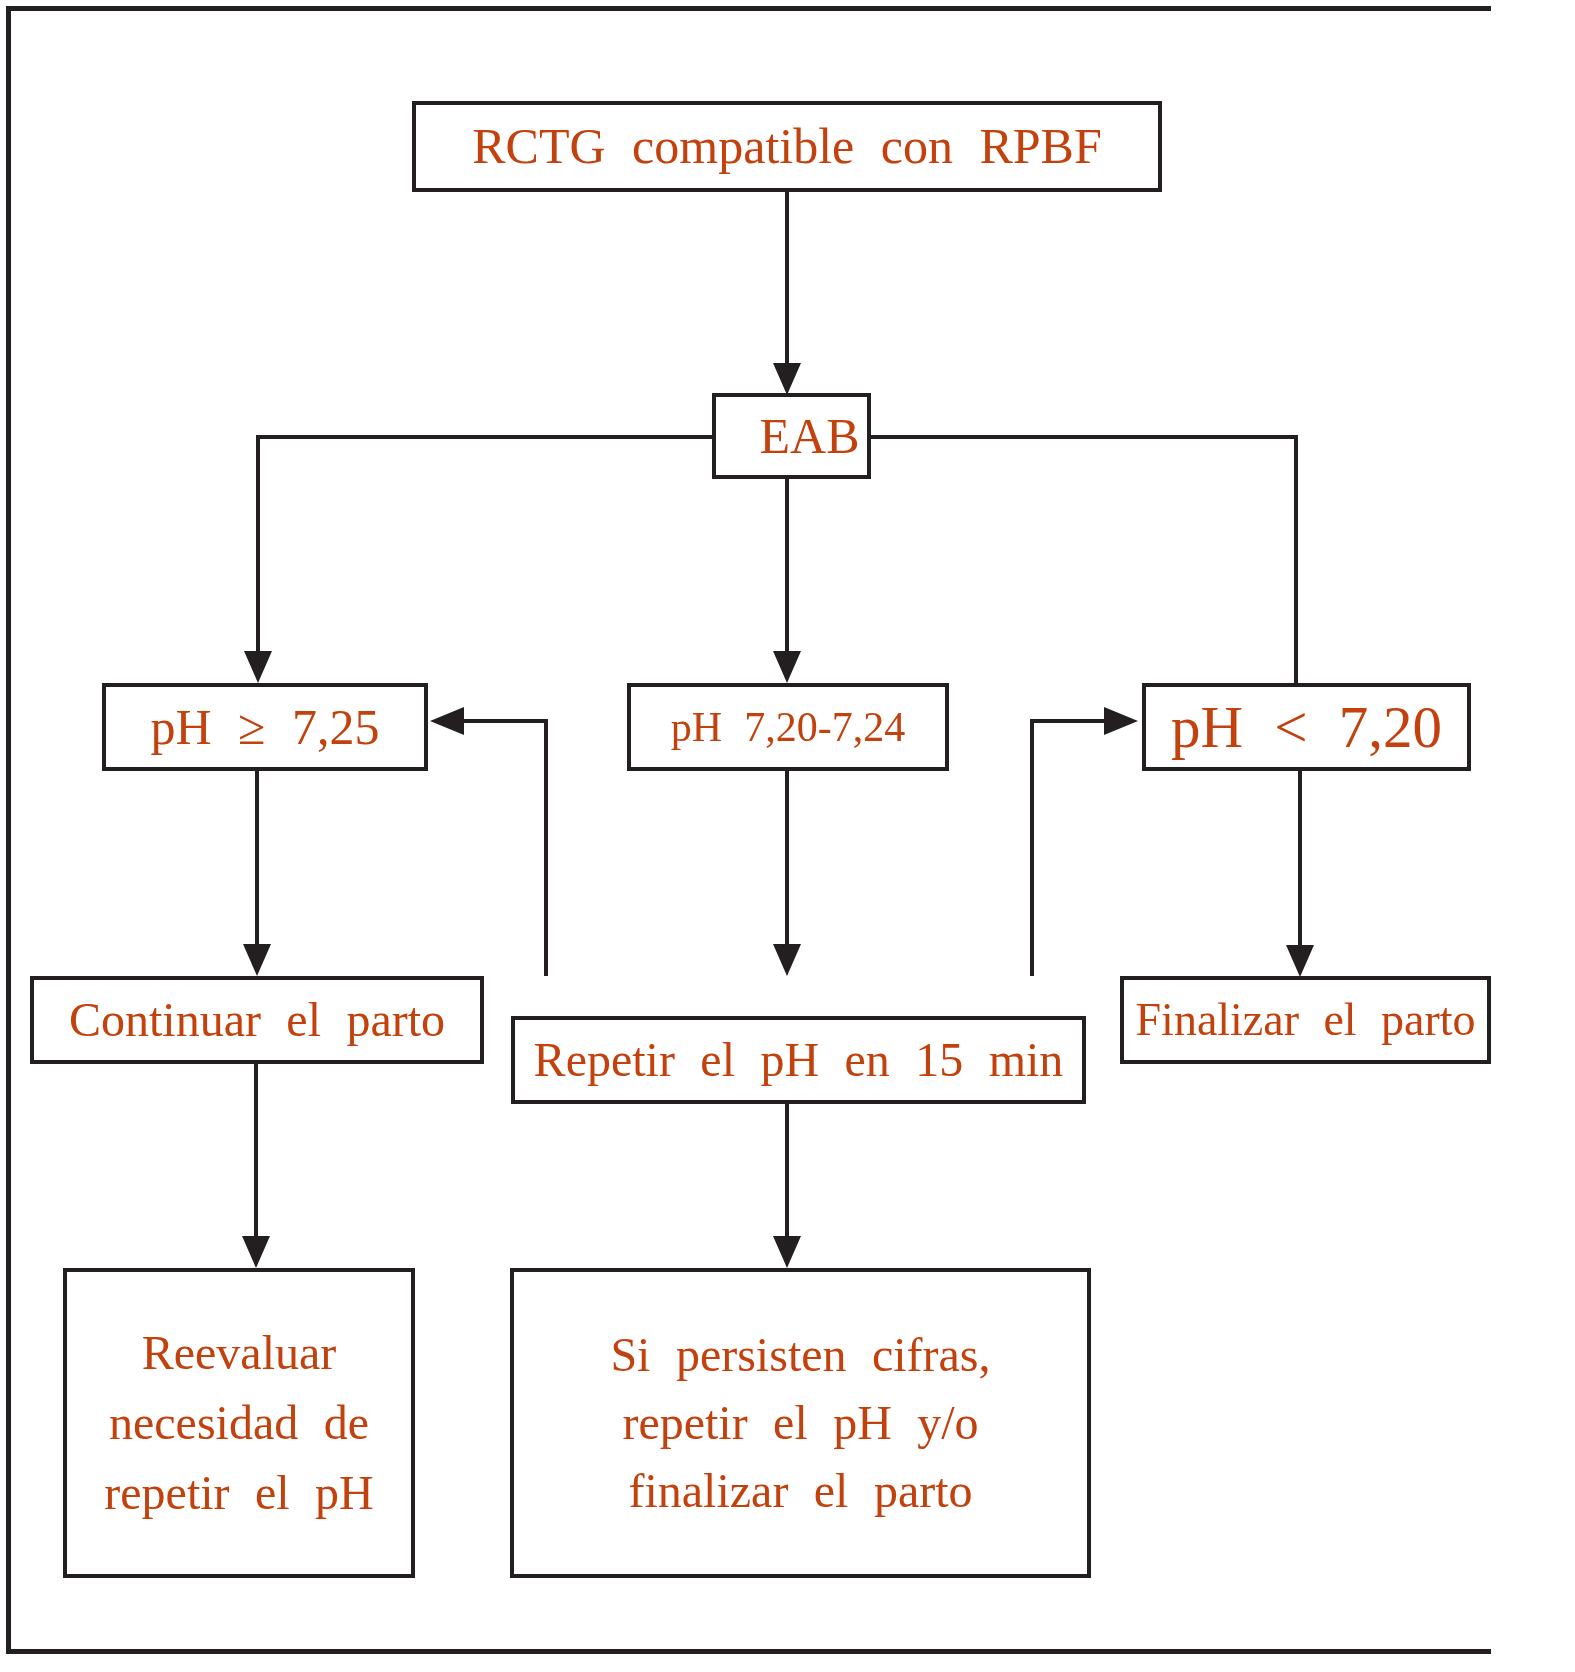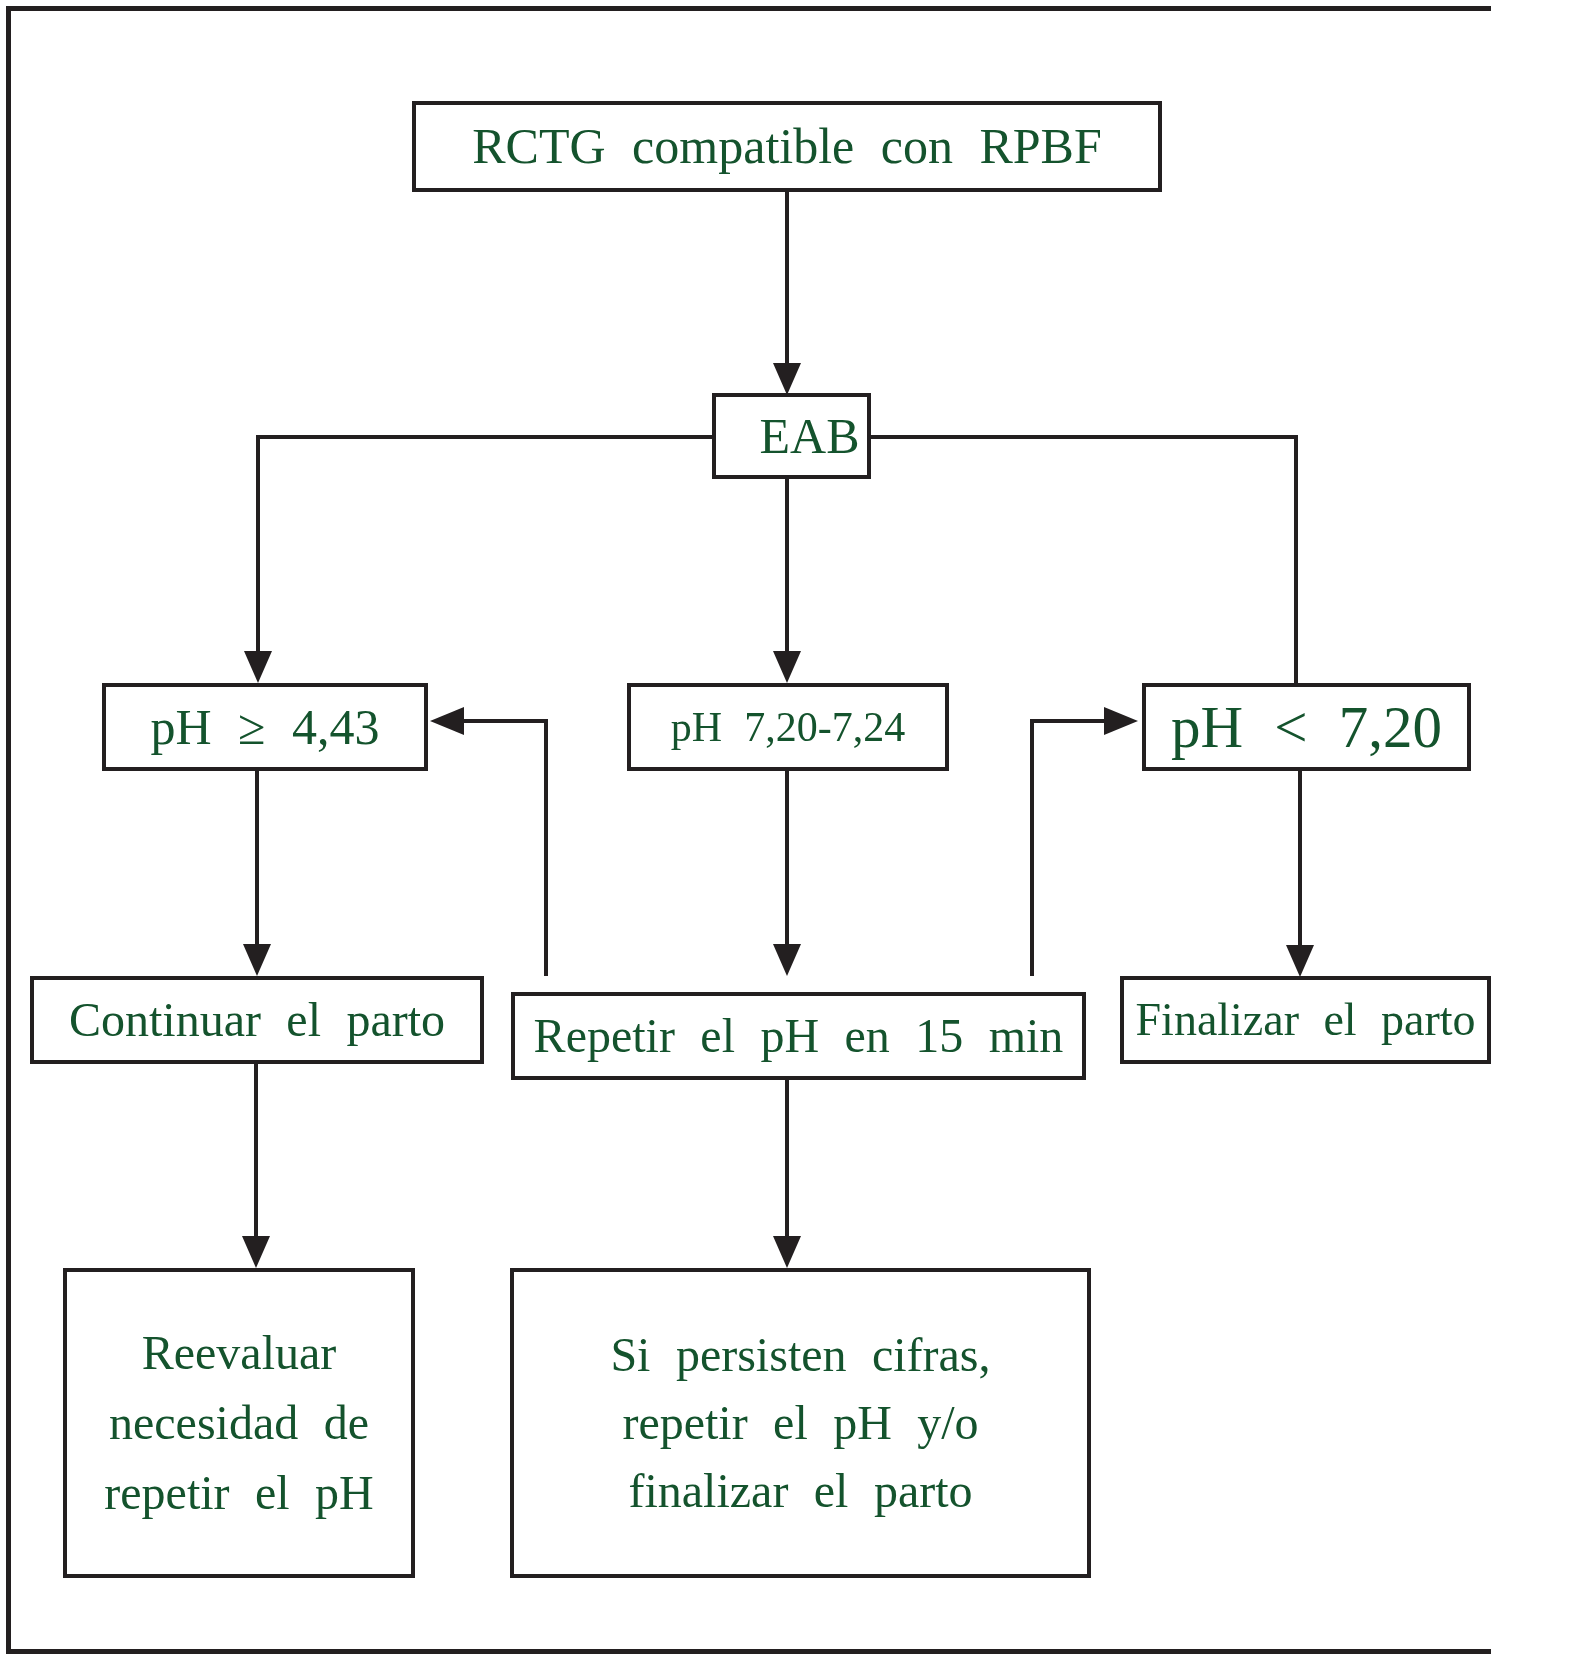--- a/index.html
+++ b/index.html
@@ -6,21 +6,21 @@
     margin: 0;
     padding: 0;
     background: #ffffff;
   }
   #canvas {
     position: relative;
     width: 1491px;
     height: 1672px;
     background: #ffffff;
     font-family: "Liberation Serif", "DejaVu Serif", serif;
-    color: #14532d;
+    color: #c2410c;
     overflow: hidden;
   }
   #frame {
     position: absolute;
     left: 6px; top: 6px;
     width: 1551px; height: 1648px;
     border: 5px solid #231f20;
     box-sizing: border-box;
   }
   #connectors {
@@ -57,21 +57,21 @@
     line-height: 1.46;
   }
   .box.multi .line { display: block; }
 
   #box-rctg        { left: 412px;  top: 101px;  width: 750px; height: 91px;  font-size: 50px; }
   #box-eab         { left: 712px;  top: 393px;  width: 159px; height: 86px;  font-size: 50px; padding-left: 36px; }
   #box-ph-high     { left: 102px;  top: 683px;  width: 326px; height: 88px;  font-size: 50px; }
   #box-ph-mid      { left: 627px;  top: 683px;  width: 322px; height: 88px;  font-size: 42px; }
   #box-ph-low      { left: 1142px; top: 683px;  width: 329px; height: 88px;  font-size: 59px; }
   #box-continuar   { left: 30px;   top: 976px;  width: 454px; height: 88px; text-align: center; }
-  #box-repetir     { left: 511px;  top: 992px;  width: 575px; height: 88px; }
+  #box-repetir     { left: 511px;  top: 1016px;  width: 575px; height: 88px; }
   #box-finalizar   { left: 1120px; top: 976px;  width: 371px; height: 88px; font-size: 46px; }
   #box-reevaluar   { left: 63px;   top: 1268px; width: 352px; height: 310px; }
   #box-persisten   { left: 510px;  top: 1268px; width: 581px; height: 310px; line-height: 1.42; }
 </style>
 </head>
 <body>
 
 <div id="canvas">
 
   <div id="frame"></div>
@@ -130,21 +130,21 @@
     <g>
       <line x1="787" y1="1064" x2="787" y2="1238"></line>
       <polygon points="787,1268 773,1236 801,1236"></polygon>
     </g>
   </svg>
 
   <div class="box" id="box-rctg">RCTG compatible con RPBF</div>
 
   <div class="box" id="box-eab">EAB</div>
 
-  <div class="box" id="box-ph-high">pH ≥ 4,43</div>
+  <div class="box" id="box-ph-high">pH ≥ 7,25</div>
 
   <div class="box" id="box-ph-mid">pH 7,20-7,24</div>
 
   <div class="box" id="box-ph-low">pH &lt; 7,20</div>
 
   <div class="box" id="box-continuar">Continuar el parto</div>
 
   <div class="box" id="box-repetir">Repetir el pH en 15 min</div>
 
   <div class="box" id="box-finalizar">Finalizar el parto</div>

